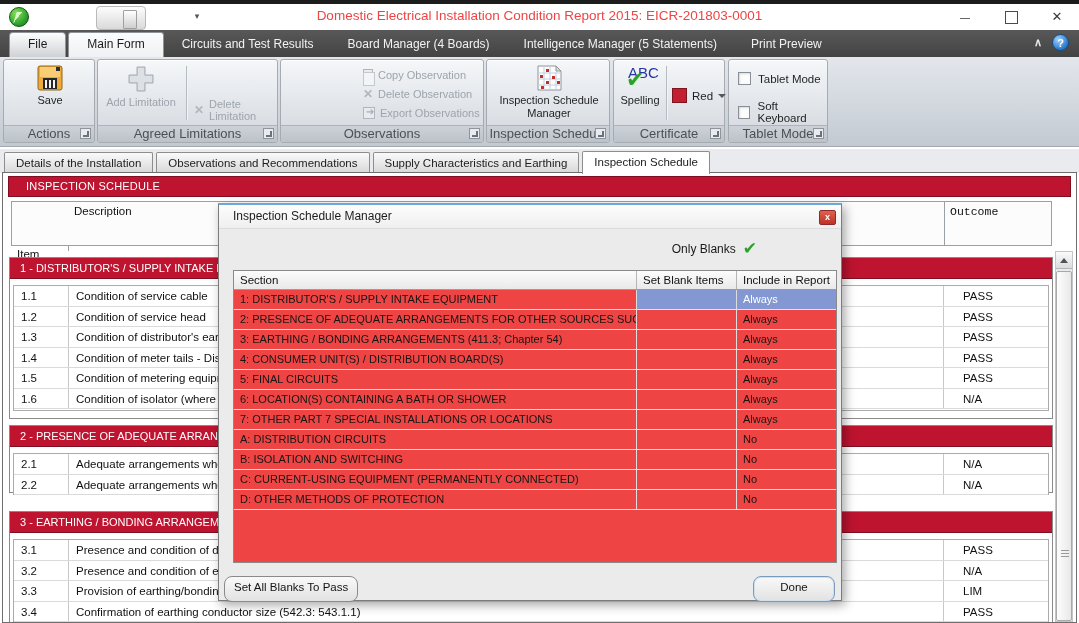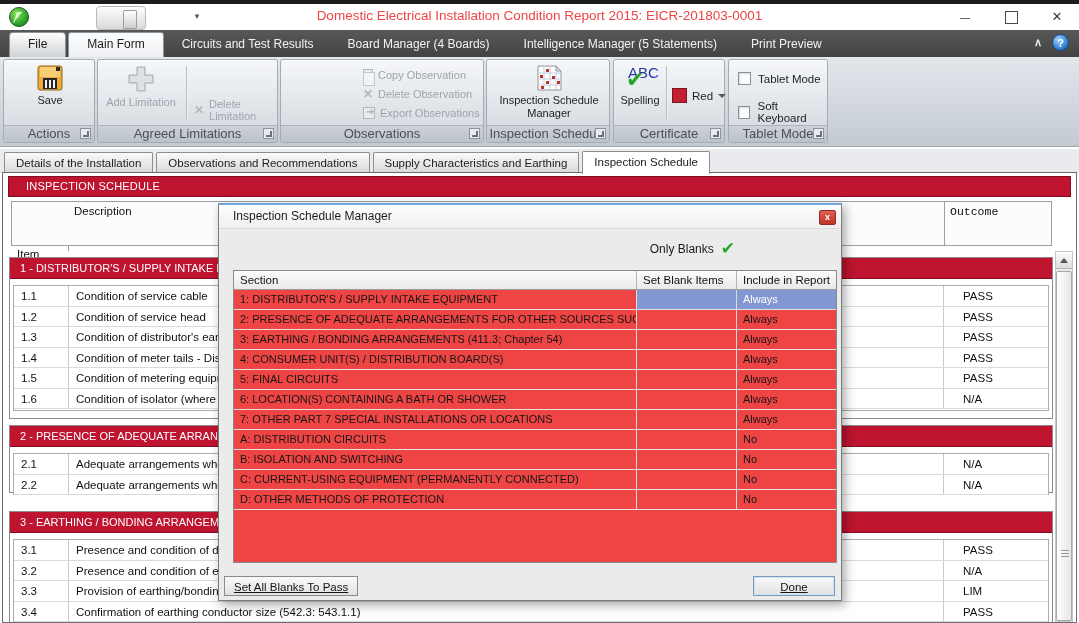--- a/index.html
+++ b/index.html
@@ -104,36 +104,36 @@
 
   
   .modal{position:absolute;left:218px;top:203px;width:624px;height:398px;background:#ebebeb;
     border:1px solid #7c7c7c;border-top:2px solid #6da6d8;box-shadow:3px 4px 10px rgba(0,0,0,.35);}
   .m-title{height:24px;background:linear-gradient(#fdfdfd,#efefef);border-bottom:1px solid #dcdcdc;
     font-size:12px;color:#1c1c1c;line-height:23px;padding-left:14px;}
   .m-close{position:absolute;top:5px;right:5px;width:17px;height:15px;border:1px solid #8e2a2a;border-radius:2px;
     background:linear-gradient(#e06050,#bc3426);color:#fff;font-size:9px;font-weight:bold;text-align:center;line-height:13px;}
   .m-close::before{content:"x";}
   .m-onlyblanks{position:absolute;left:0;right:0;top:31px;height:26px;display:flex;justify-content:flex-end;
-    align-items:center;gap:7px;padding-right:106px;font-size:12px;color:#1a1a1a;}
+    align-items:center;gap:7px;padding-right:84px;font-size:12px;color:#1a1a1a;}
   .green-tick{font-size:17px;color:#2da12d;text-shadow:1px 1px 0 #e2f5e2;line-height:16px;}
   .green-tick::before{content:"✔";}
   .m-table{position:absolute;left:14px;top:65px;width:604px;height:293px;border:1px solid #8a8a8a;background:#ef4444;overflow:hidden;}
   .m-hrow{display:flex;height:19px;background:linear-gradient(#fcfcfc,#e9e9e9);border-bottom:1px solid #9b9b9b;
     font-size:11.5px;color:#111;}
   .m-hcell{padding:2px 6px;border-right:1px solid #b5b5b5;line-height:14px;}
   .m-hcell:last-child{border-right:none;}
   .m-row{display:flex;height:20px;border-bottom:1px solid #e2e2e2;font-size:11px;color:#161616;}
   .m-c1{width:403px;padding-left:6px;line-height:19px;border-right:1px solid #dcdcdc;white-space:nowrap;overflow:hidden;}
   .m-c2{width:100px;border-right:1px solid #dcdcdc;}
   .m-c3{flex:1;padding-left:6px;line-height:19px;}
   .m-row.sel .m-c2,.m-row.sel .m-c3{background:#8398d2;color:#fff;}
   .m-buttons{position:absolute;left:0;right:0;top:371px;height:24px;}
-  .btn{position:absolute;height:20px;border:1px solid #8a8a8a;border-radius:0;
-    background:linear-gradient(#f9f9f9,#e2e2e2);font-size:11.5px;color:#141414;text-align:center;line-height:20px;text-decoration:underline;}
+  .btn{position:absolute;height:26px;border:1px solid #8a8a8a;border-radius:8px;
+    background:linear-gradient(#f9f9f9,#e2e2e2);font-size:11.5px;color:#141414;text-align:center;line-height:20px;}
   .btn.setall{left:5px;padding:0 9px;}
   .btn.done{right:6px;width:82px;border-color:#7a9bc0;box-shadow:0 0 0 1px #cfe0ef inset;}
 
   
   .svg-ico{display:block;}
 </style>
 </head>
 <body>
 
 <div class="app">

